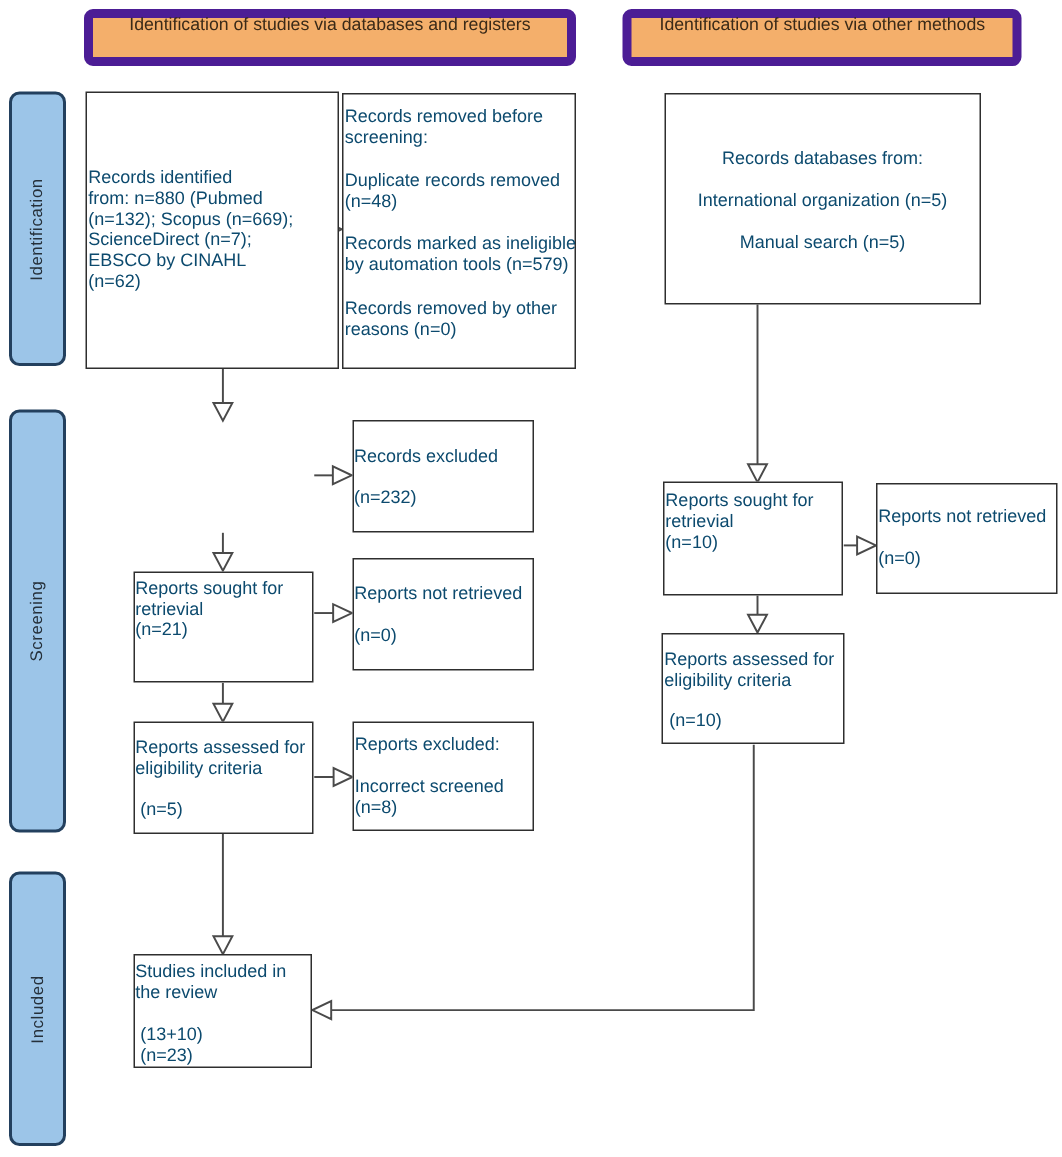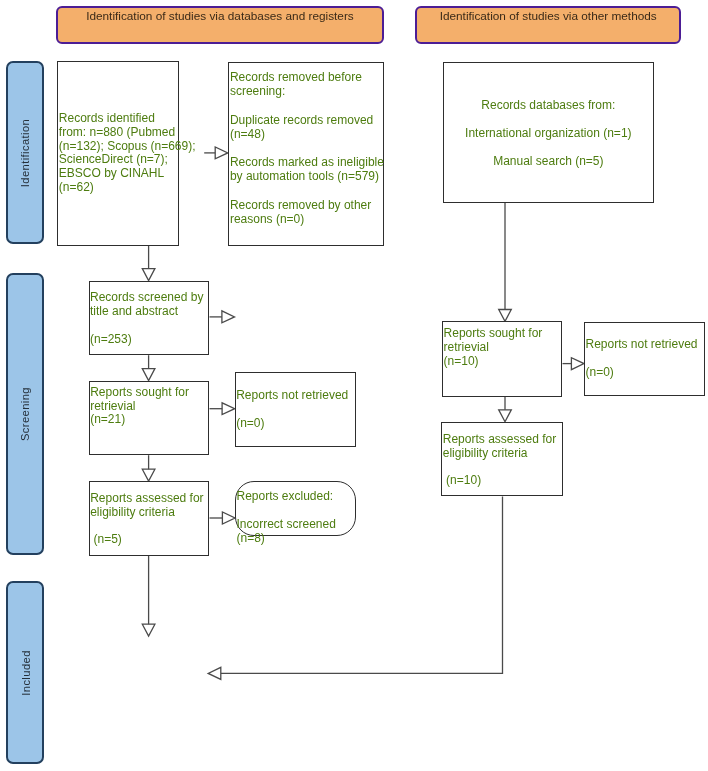--- a/index.html
+++ b/index.html
@@ -6,33 +6,33 @@
   html,body{margin:0;padding:0;background:#ffffff;}
   body{width:708px;height:771px;overflow:hidden;
        font-family:"Liberation Sans",sans-serif;
        -webkit-font-smoothing:antialiased;}
   #diagram{position:relative;will-change:transform;width:708px;height:771px;background:#fff;overflow:hidden;}
   #wires{position:absolute;left:0;top:0;width:708px;height:771px;pointer-events:none;}
   #wires path{fill:none;stroke:#4a4a4a;stroke-width:1.3;}
   #wires path.head{fill:#ffffff;stroke:#4a4a4a;stroke-width:1.3;stroke-linejoin:miter;}
 
   .hdr{position:absolute;box-sizing:border-box;
-       background:#F4AF6B;border:2px solid #4c1d95;border-radius:6px;
+       background:#F4AF6B;border:6px solid #4c1d95;border-radius:6px;
        display:flex;align-items:center;justify-content:center;
        color:#3A2A18;font-size:11.8px;padding-bottom:18px;}
 
   .stage{position:absolute;box-sizing:border-box;
          background:#9CC5E8;border:2px solid #23405E;border-radius:7px;
          display:flex;align-items:center;justify-content:center;}
   .stage span{display:block;transform:rotate(-90deg);white-space:nowrap;
               color:#25303A;font-size:11.2px;letter-spacing:0.4px;}
 
   .box{position:absolute;box-sizing:border-box;background:#fff;
        border:1px solid #2e2e2e;}
-  .box .txt{position:absolute;color:#4d7c0f;font-size:12px;
+  .box .txt{position:absolute;color:#0c4a6e;font-size:12px;
             line-height:13.85px;white-space:pre;}
   .box .ln:empty::after{content:"\200B";}
   .box.center .txt{left:0;right:0;text-align:center;}
 </style>
 </head>
 <body>
 
 <div id="diagram">
 <svg id="wires" width="708" height="771" viewBox="0 0 708 771">
 <g>
@@ -92,46 +92,49 @@
     </div>
 <div class="stage" style="left:6.4px;top:61.3px;width:38.0px;height:182.8px;">
       <span>Identification</span>
     </div>
 <div class="stage" style="left:6.4px;top:273.0px;width:38.0px;height:281.7px;">
       <span>Screening</span>
     </div>
 <div class="stage" style="left:6.4px;top:581.3px;width:38.0px;height:183.1px;">
       <span>Included</span>
     </div>
-<div class="box" style="left:56.73px;top:61.13px;width:122px;height:184.55px;">
+<div class="box" style="left:56.73px;top:61.13px;width:169px;height:184.55px;">
       <div class="txt" style="top:49.77px;left:1.08px;"><div class="ln">Records identified</div><div class="ln">from: n=880 (Pubmed</div><div class="ln">(n=132); Scopus (n=669);</div><div class="ln">ScienceDirect (n=7);</div><div class="ln">EBSCO by CINAHL</div><div class="ln">(n=62)</div></div>
     </div>
 <div class="box" style="left:227.82px;top:61.53px;width:156.65px;height:184.85px;">
       <div class="txt" style="top:7.61px;left:1.08px;line-height:14.19px;"><div class="ln">Records removed before</div><div class="ln">screening:</div><div class="ln"></div><div class="ln">Duplicate records removed</div><div class="ln">(n=48)</div><div class="ln"></div><div class="ln">Records marked as ineligible</div><div class="ln">by automation tools (n=579)</div><div class="ln"></div><div class="ln">Records removed by other</div><div class="ln">reasons (n=0)</div></div>
     </div>
-<div class="box" style="left:88.53px;top:280.52px;width:120.95px;height:74.65px;">
-      <div class="txt" style="top:9.98px;left:0.48px;"><div class="ln">Records screened by</div><div class="ln">title and abstract</div><div class="ln"></div><div class="ln">(n=253)</div></div>
+<div class="box" style="left:234.52px;top:280.32px;width:121.25px;height:74.85px;">
+      <div class="txt" style="top:16.28px;left:0.48px;"><div class="ln">Records excluded</div><div class="ln"></div><div class="ln">(n=232)</div></div>
     </div>
 <div class="box" style="left:88.73px;top:380.52px;width:120.75px;height:74.65px;">
       <div class="txt" style="top:4.27px;left:0.48px;"><div class="ln">Reports sought for</div><div class="ln">retrievial</div><div class="ln">(n=21)</div></div>
     </div>
 <div class="box" style="left:234.72px;top:371.92px;width:121.35px;height:75.15px;">
       <div class="txt" style="top:16.48px;left:0.48px;"><div class="ln">Reports not retrieved</div><div class="ln"></div><div class="ln">(n=0)</div></div>
     </div>
 <div class="box" style="left:88.73px;top:481.13px;width:120.75px;height:74.65px;">
       <div class="txt" style="top:9.78px;left:0.48px;"><div class="ln">Reports assessed for</div><div class="ln">eligibility criteria</div><div class="ln"></div><div class="ln"> (n=5)</div></div>
     </div>
-<div class="box" style="left:235.02px;top:480.72px;width:120.75px;height:55px;border-radius:19px;">
+<div class="box" style="left:235.02px;top:480.72px;width:120.75px;height:73px;">
       <div class="txt" style="top:8.78px;left:0.48px;"><div class="ln">Reports excluded:</div><div class="ln"></div><div class="ln">Incorrect screened</div><div class="ln">(n=8)</div></div>
     </div>
 <div class="box center" style="left:442.52px;top:61.82px;width:211.65px;height:140.75px;">
-      <div class="txt" style="top:36.47px;"><div class="ln">Records databases from:</div><div class="ln"></div><div class="ln">International organization (n=1)</div><div class="ln"></div><div class="ln">Manual search (n=5)</div></div>
+      <div class="txt" style="top:36.47px;"><div class="ln">Records databases from:</div><div class="ln"></div><div class="ln">International organization (n=5)</div><div class="ln"></div><div class="ln">Manual search (n=5)</div></div>
     </div>
 <div class="box" style="left:442.12px;top:321.42px;width:120.35px;height:75.35px;">
       <div class="txt" style="top:4.68px;left:0.48px;"><div class="ln">Reports sought for</div><div class="ln">retrievial</div><div class="ln">(n=10)</div></div>
     </div>
 <div class="box" style="left:584.03px;top:321.72px;width:120.85px;height:74.75px;">
       <div class="txt" style="top:15.78px;left:0.48px;"><div class="ln">Reports not retrieved</div><div class="ln"></div><div class="ln">(n=0)</div></div>
     </div>
 <div class="box" style="left:441.32px;top:421.72px;width:121.35px;height:74.75px;">
       <div class="txt" style="top:10.18px;left:0.48px;"><div class="ln">Reports assessed for</div><div class="ln">eligibility criteria</div><div class="ln"></div><div class="ln"> (n=10)</div></div>
     </div>
+<div class="box" style="left:88.73px;top:636.13px;width:119.45px;height:75.65px;">
+      <div class="txt" style="top:4.18px;left:0.48px;"><div class="ln">Studies included in</div><div class="ln">the review</div><div class="ln"></div><div class="ln"> (13+10)</div><div class="ln"> (n=23)</div></div>
+    </div>
 </div>
 
 </body></html>

